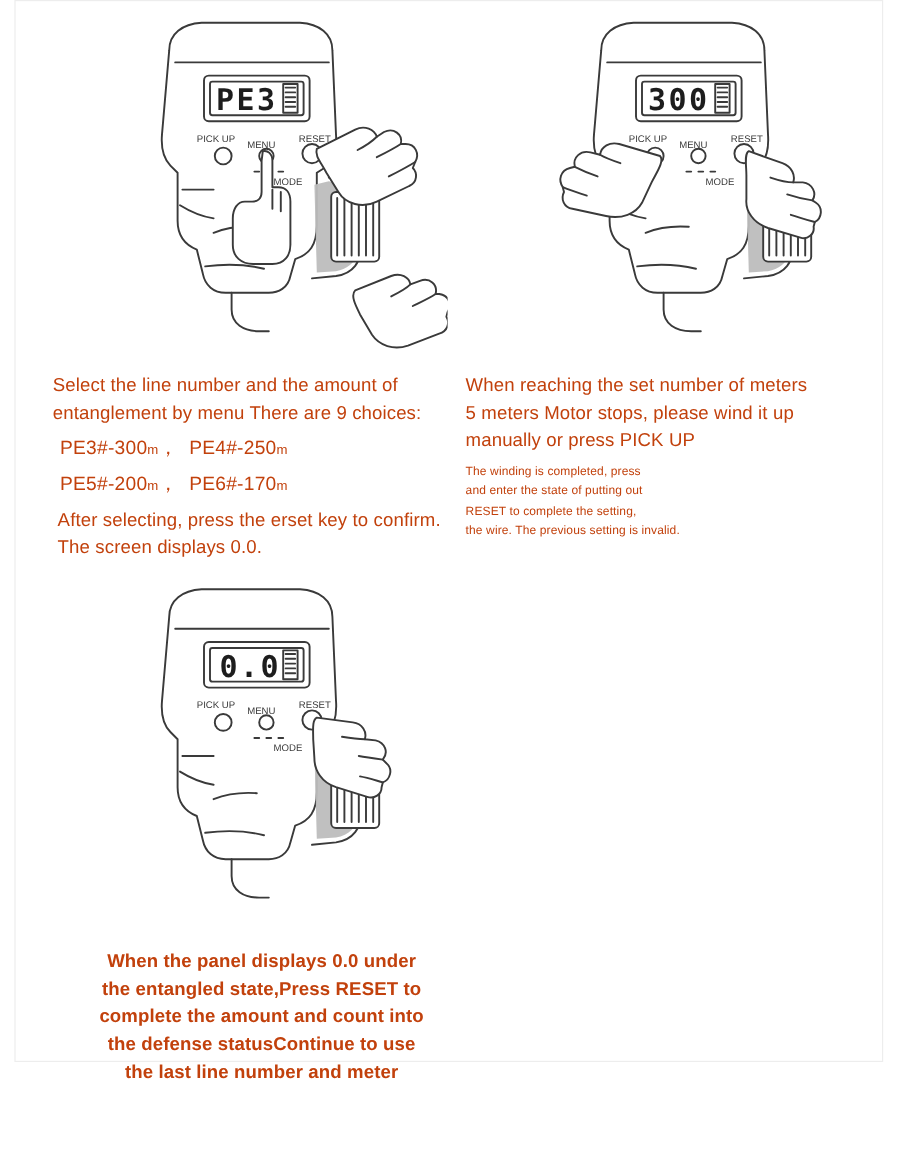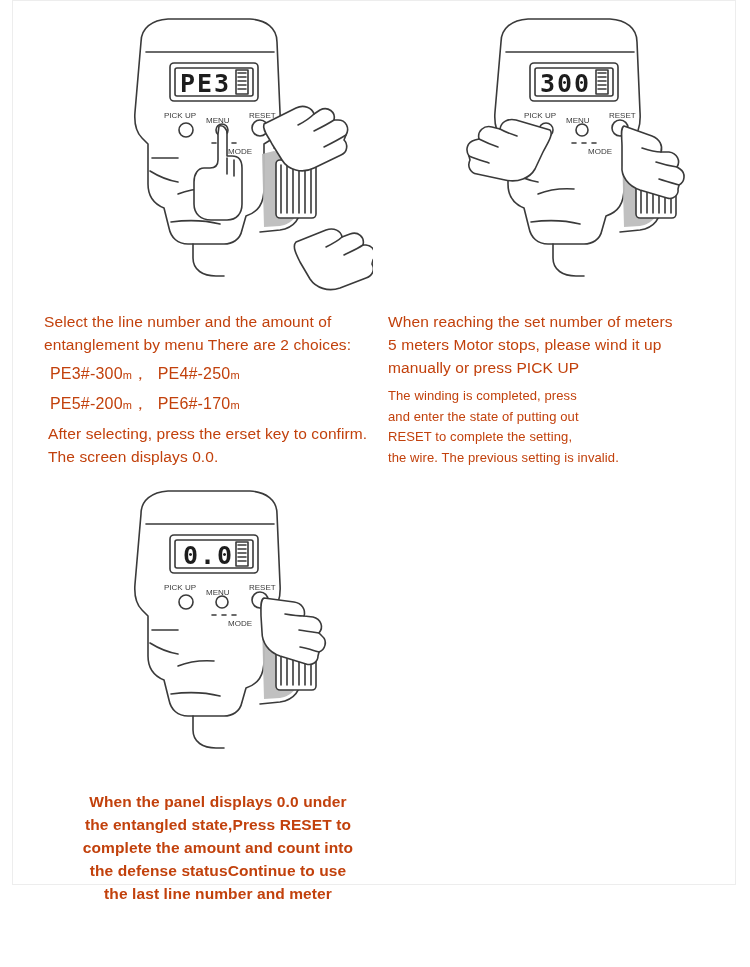--- a/index.html
+++ b/index.html
@@ -49,21 +49,21 @@
 
   .caption {
     font-size: 15.5px;
     line-height: 1.35;
     color: #c2410c;
     letter-spacing: .1px;
   }
   .caption p { margin: 0 0 2px 0; }
 
   .cap-strong { font-weight: 600; }
-  .cap-sub { font-size: 13px; line-height: 1.45; }
+  .cap-sub { font-size: 10px; line-height: 1.45; }
 
   .spec-line {
     font-size: 16px;
     line-height: 1.5;
     margin: 6px 0 0 6px;
     letter-spacing: .2px;
   }
   .spec-line .unit { font-size: 11px; }
 
   .tl-caption { margin-top: 14px; margin-left: 16px; width: 330px; }
@@ -155,21 +155,21 @@
                    L344 256 C347 261 345 268 338 270
                    L312 280 C300 284 288 280 282 271 L272 254 C268 246 264 238 268 234 Z"></path>
           <path d="M314 229 C310 233 304 236 298 239"></path>
           <path d="M335 237 C329 241 322 244 316 247"></path>
         </g>
       </svg>
     </div>
 
     <div class="caption tl-caption">
       <p>Select the line number and the amount of</p>
-      <p>entanglement by menu There are 2 choices:</p>
+      <p>entanglement by menu There are 9 choices:</p>
 
       <div class="spec-line">
         <span>PE3#-300</span><span class="unit">m</span>，&nbsp;
         <span>PE4#-250</span><span class="unit">m</span>
       </div>
       <div class="spec-line">
         <span>PE5#-200</span><span class="unit">m</span>，&nbsp;
         <span>PE6#-170</span><span class="unit">m</span>
       </div>
 

